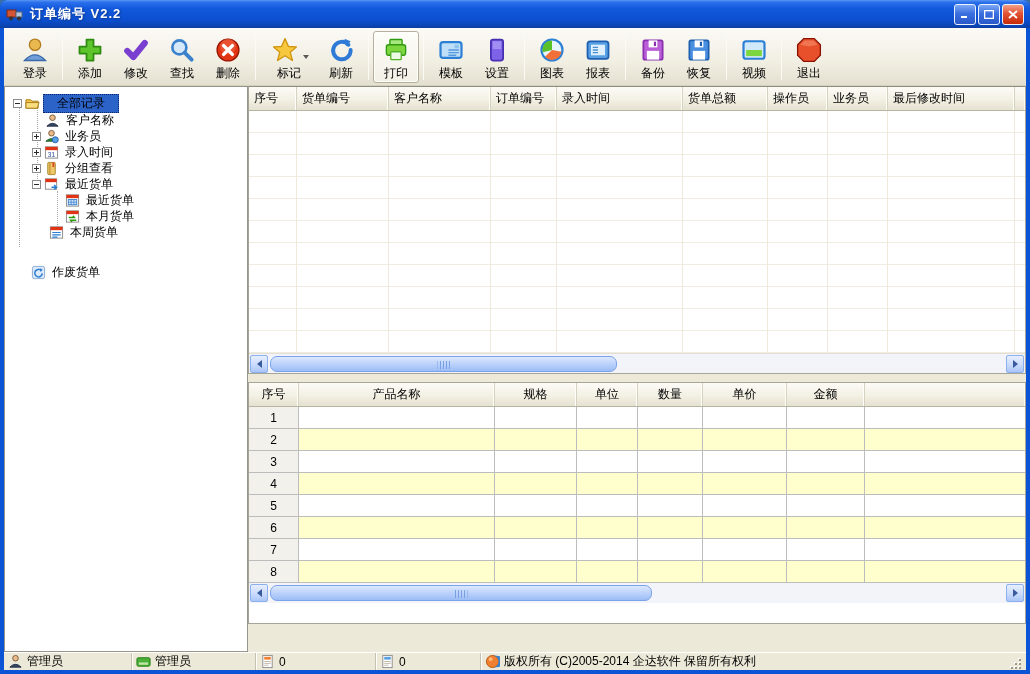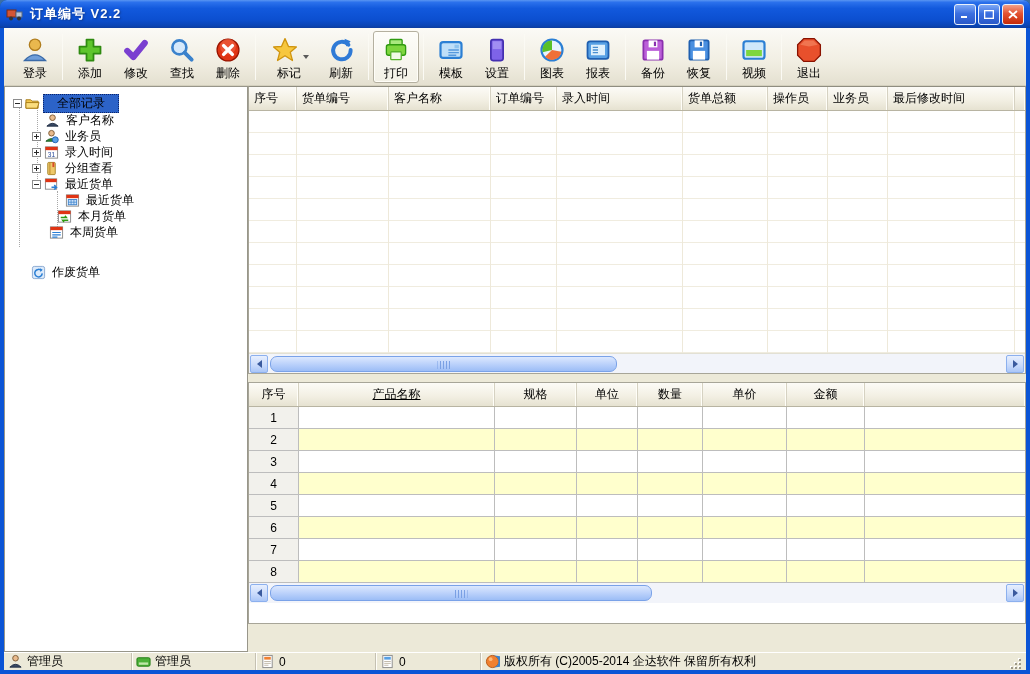--- a/index.html
+++ b/index.html
@@ -392,21 +392,21 @@
         <div class="tree-row" style="left:60px;top:105px;">
           <svg class="ticon" viewBox="0 0 16 16">
             <rect x="1.5" y="2" width="13" height="12" fill="#fff" stroke="#8a8a8a"></rect>
             <rect x="1.5" y="2" width="13" height="3.5" fill="#e03414"></rect>
             <rect x="3.5" y="7" width="9" height="5.5" fill="#cfe4fa" stroke="#3b82cc"></rect>
             <path d="M6.5 7 V12.5 M9.5 7 V12.5 M3.5 9.8 H12.5" stroke="#3b82cc" stroke-width="0.8"></path>
           </svg>
           <span class="tree-label">最近货单</span>
         </div>
 
-        <div class="tree-row" style="left:52px;top:121px;">
+        <div class="tree-row" style="left:60px;top:121px;">
           <svg class="ticon" viewBox="0 0 16 16">
             <rect x="1.5" y="2" width="13" height="12" fill="#fff" stroke="#8a8a8a"></rect>
             <rect x="1.5" y="2" width="13" height="3.5" fill="#e03414"></rect>
             <path d="M4 9 H10 L8.5 7.2 M12 12 H6 L7.5 13.8" fill="none" stroke="#2f9a10" stroke-width="1.5"></path>
           </svg>
           <span class="tree-label">本月货单</span>
         </div>
 
         <div class="tree-row" style="left:44px;top:137px;">
           <svg class="ticon" viewBox="0 0 16 16">
@@ -464,21 +464,21 @@
                 <span class="tri-r"></span>
               </div>
           </div>
         </div>
 
         <div class="splitter"></div>
 
         <div class="items-panel">
           <div class="grid-header">
             <div class="gh-cell center" style="width:50px;">序号</div>
-            <div class="gh-cell center" style="width:196px;text-decoration:underline;">产品名称</div>
+            <div class="gh-cell center" style="width:196px;">产品名称</div>
             <div class="gh-cell center" style="width:82px;">规格</div>
             <div class="gh-cell center" style="width:61px;">单位</div>
             <div class="gh-cell center" style="width:65px;">数量</div>
             <div class="gh-cell center" style="width:84px;">单价</div>
             <div class="gh-cell center" style="width:78px;">金额</div>
             <div class="gh-cell" style="flex:1;border-right:none;"></div>
           </div>
 
           <div class="itbl-row">
             <div class="it-cell it-num" style="width:50px;">1</div>

